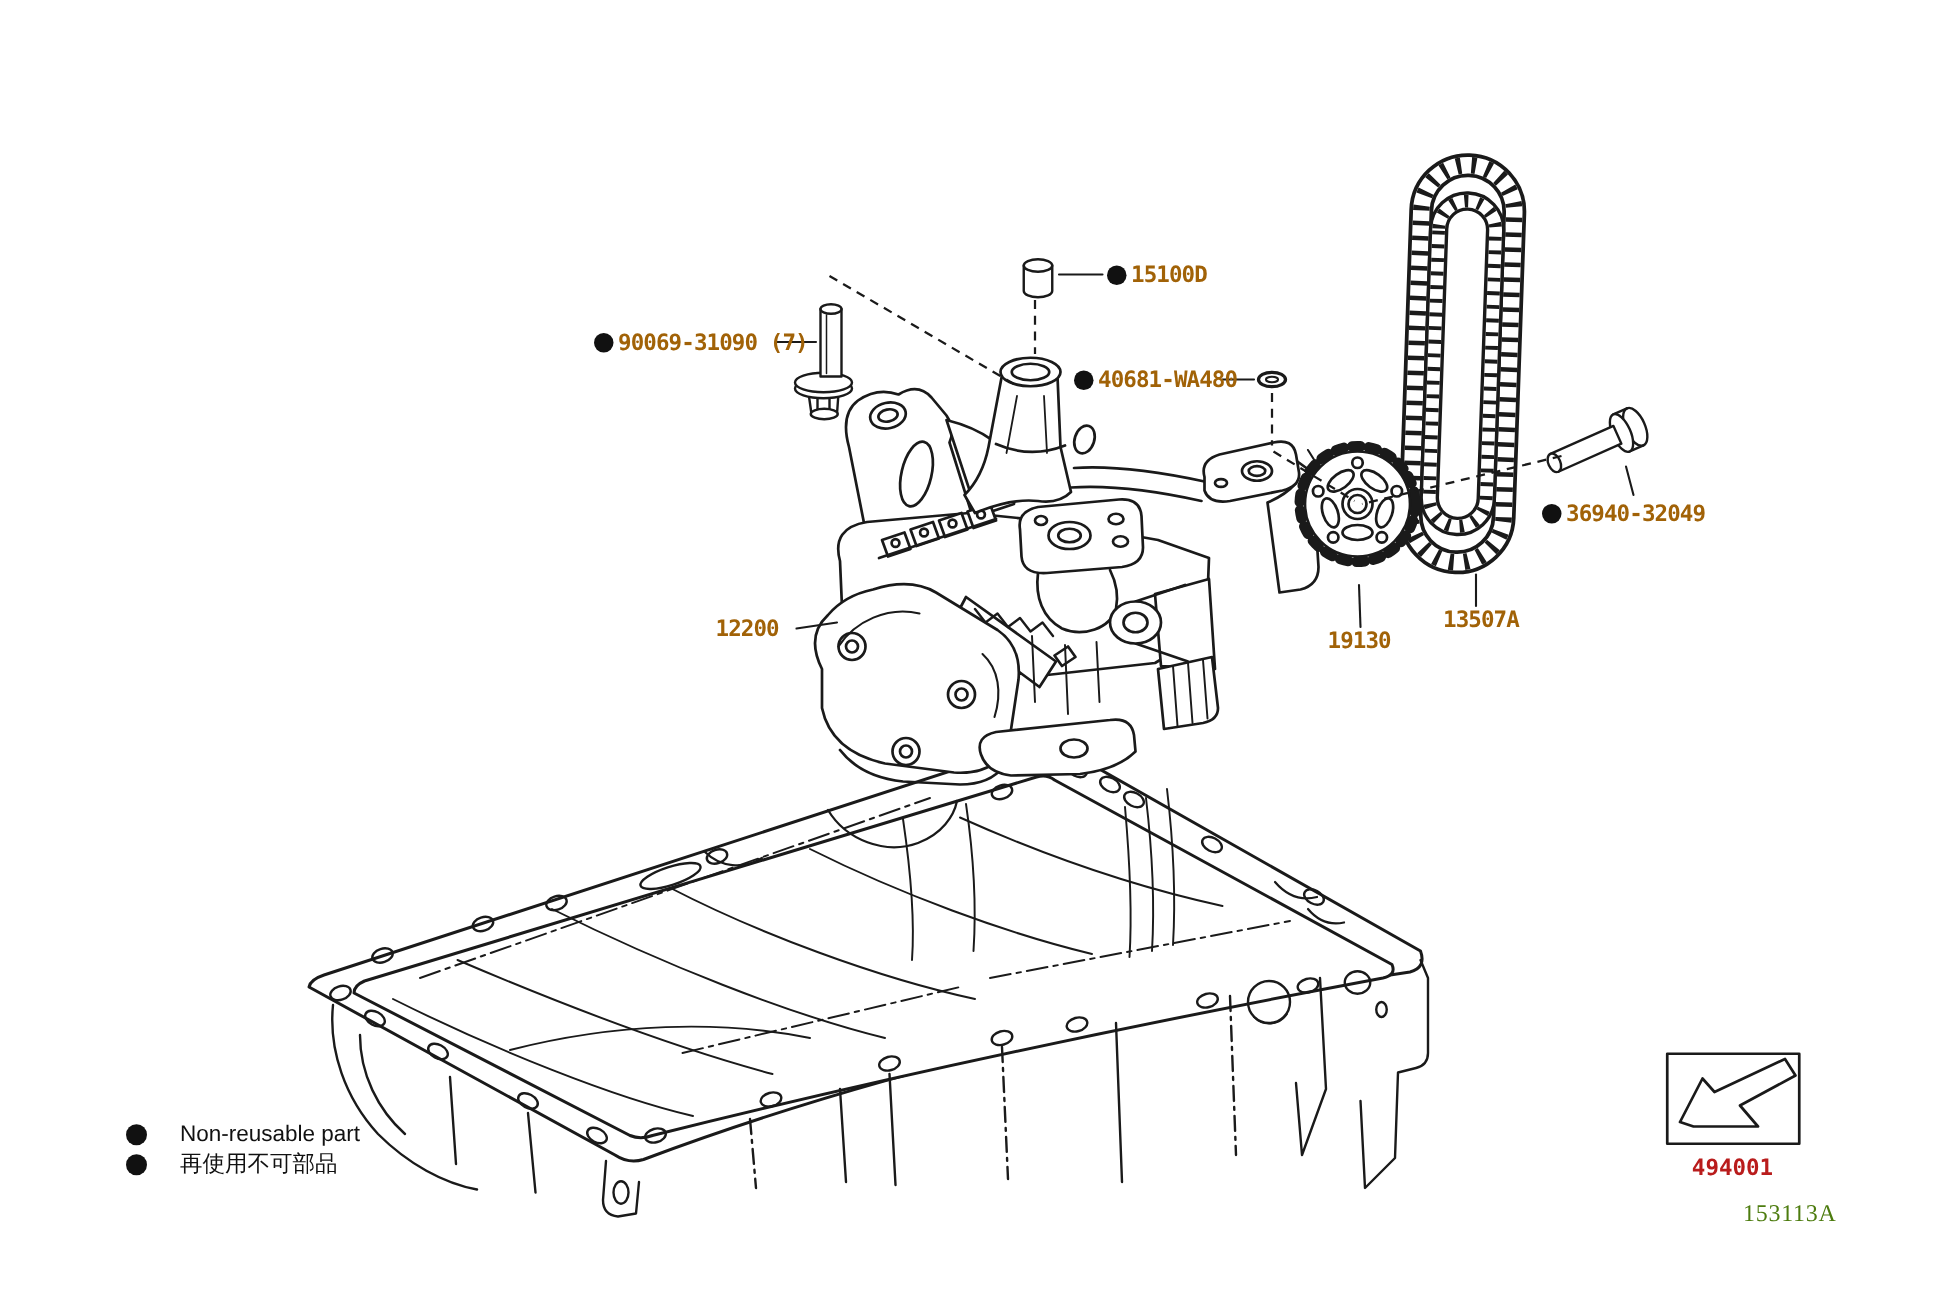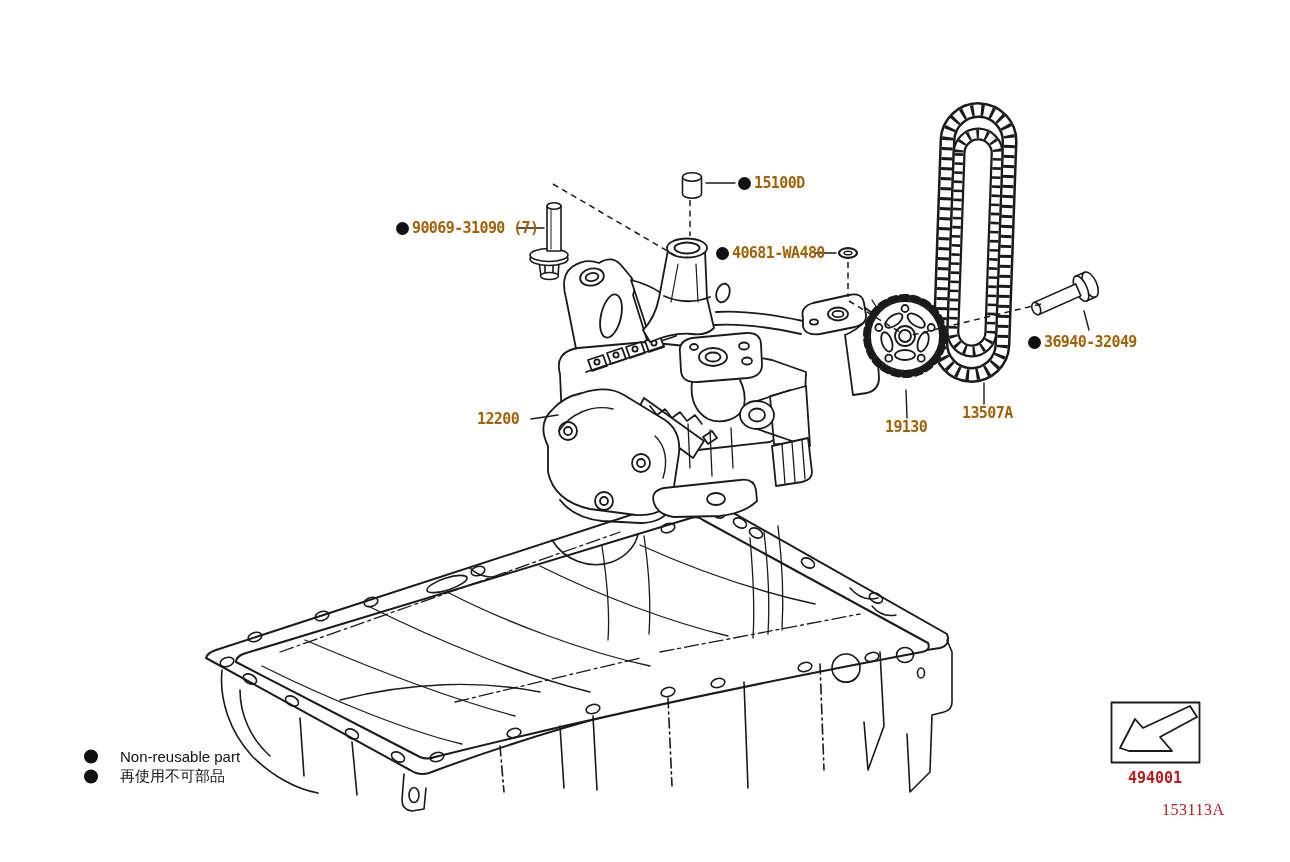--- a/index.html
+++ b/index.html
@@ -8,21 +8,21 @@
   .stage svg{position:absolute;left:0;top:0;}
   .callout{position:absolute;display:flex;align-items:center;gap:3px;
            transform:translateY(-50%);white-space:nowrap;
            font:700 15px "DejaVu Sans Mono",monospace;letter-spacing:-0.6px;color:#a16207;}
   .dot{width:13px;height:13px;border-radius:50%;background:#111;flex:none;}
   .legend-row{position:absolute;display:flex;align-items:center;gap:22px;
               transform:translateY(-50%);white-space:nowrap;
               font:15px "Liberation Sans","DejaVu Sans",sans-serif;color:#111;}
   .legend-row .dot{width:14px;height:14px;}
   .figcode{position:absolute;transform:translateY(-50%);white-space:nowrap;
-           font:16px "Liberation Serif",serif;color:#b91c1c;letter-spacing:0.5px;}
+           font:16px "Liberation Serif",serif;color:#4d7c0f;letter-spacing:0.5px;}
   .dircode{position:absolute;transform:translate(-50%,-50%);white-space:nowrap;
            font:700 15px "DejaVu Sans Mono",monospace;color:#b91c1c;}
 </style>
 </head>
 <body>
 
 <div class="stage">
 
 <svg width="1290" height="862" viewBox="0 0 1290 862">
   <g stroke="#1a1a1a" fill="none" stroke-linecap="round" stroke-linejoin="round">

